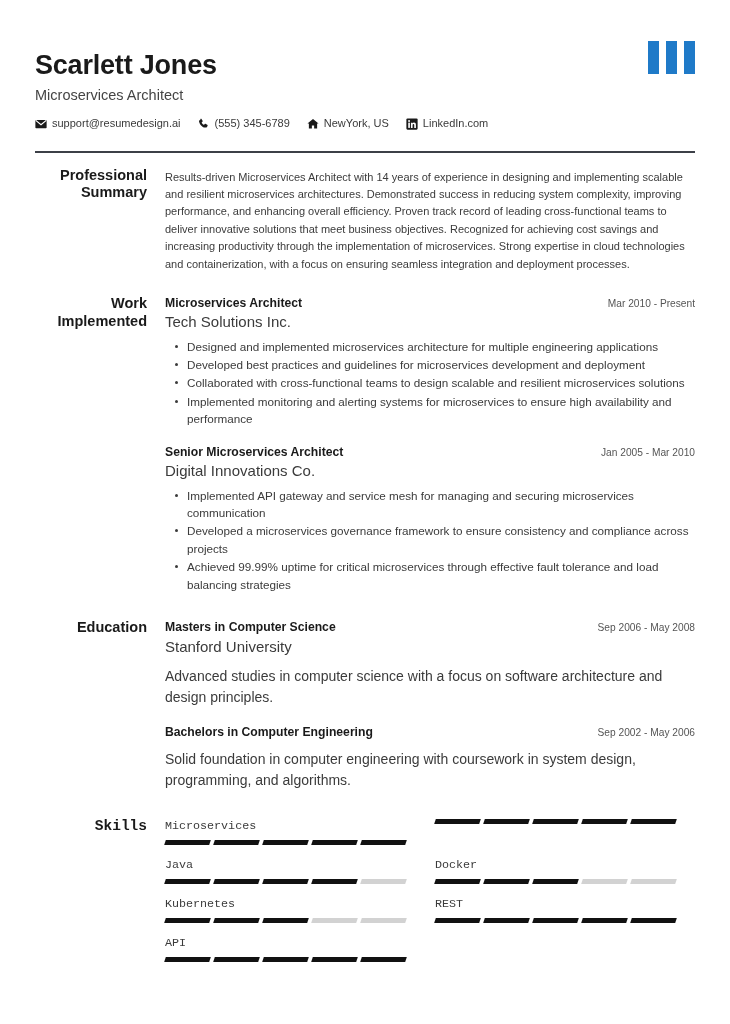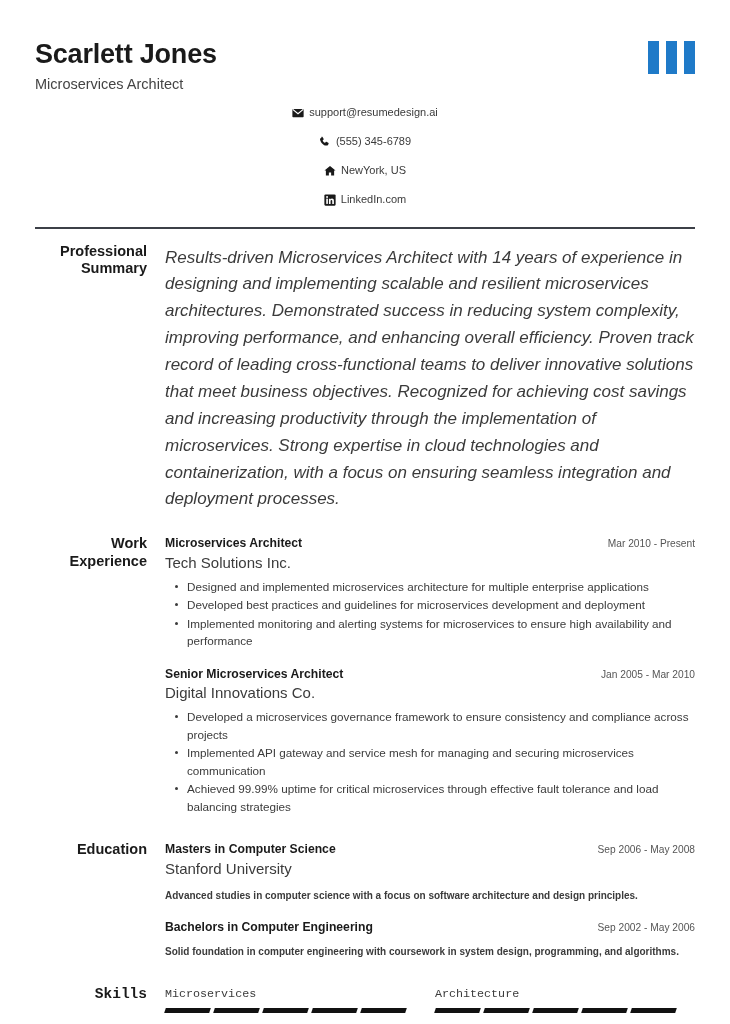--- a/index.html
+++ b/index.html
@@ -19,21 +19,21 @@
     position: relative;
     width: 730px;
     height: 1024px;
     box-sizing: border-box;
     padding: 0 35px;
   }
 
   
   .header {
     position: relative;
-    padding-top: 40px;
+    padding-top: 51px;
   }
   .name {
     font-size: 27px;
     font-weight: bold;
     color: #1a1a1a;
     letter-spacing: -0.2px;
     line-height: 1.1;
     margin: 0 0 7px 0;
   }
   .job-title {
@@ -42,21 +42,20 @@
     color: #444444;
     line-height: 1.1;
     margin: 0 0 14px 0;
   }
   .contact-row {
     display: flex;
     align-items: center;
     gap: 17px;
     font-size: 11px;
     color: #3a3a3a;
-    flex-direction: column;
   }
   .contact-item {
     display: flex;
     align-items: center;
     gap: 5px;
     white-space: nowrap;
   }
   .contact-item .ico {
     display: inline-flex;
     align-items: center;
@@ -108,26 +107,25 @@
     flex: 1 1 auto;
     min-width: 0;
   }
 
   #section-summary { padding-top: 14px; }
   #section-experience { padding-top: 22px; }
   #section-education { padding-top: 25px; }
   #section-skills { padding-top: 27px; font-family: Liberation Mono, monospace; }
 
   .summary-text {
-    font-size: 17px;
+    font-size: 11px;
     line-height: 1.58;
     color: #3b3b3b;
     margin: 0;
     padding-top: 2px;
-    font-style: italic;
   }
 
   
   .entry { margin-bottom: 0; }
   .entry + .entry { margin-top: 16px; }
   .entry-head {
     display: flex;
     align-items: baseline;
     justify-content: space-between;
     gap: 12px;
@@ -167,25 +165,24 @@
     content: "";
     position: absolute;
     left: -12px;
     top: 7px;
     width: 3px;
     height: 3px;
     border-radius: 50%;
     background: #3b3b3b;
   }
   .entry-desc {
-    font-size: 10px;
+    font-size: 14px;
     line-height: 1.5;
     color: #3b3b3b;
     margin: 9px 0 0 0;
-    font-weight: bold;
   }
 
   
   .skills-grid {
     display: grid;
     grid-template-columns: 270px 1fr;
     column-gap: 0px;
     row-gap: 13px;
     padding-top: 1px;
   }
@@ -276,46 +273,47 @@
       <div>Summary</div>
     </div>
     <div class="section-body">
       <p class="summary-text">Results-driven Microservices Architect with 14 years of experience in designing and implementing scalable and resilient microservices architectures. Demonstrated success in reducing system complexity, improving performance, and enhancing overall efficiency. Proven track record of leading cross-functional teams to deliver innovative solutions that meet business objectives. Recognized for achieving cost savings and increasing productivity through the implementation of microservices. Strong expertise in cloud technologies and containerization, with a focus on ensuring seamless integration and deployment processes.</p>
     </div>
   </div>
 
   <div class="section" id="section-experience">
     <div class="section-label">
       <div>Work</div>
-      <div>Experience</div>
+      <div>Implemented</div>
     </div>
     <div class="section-body">
 
       <div class="entry">
         <div class="entry-head">
           <div class="entry-title">Microservices Architect</div>
           <div class="entry-date">Mar 2010 - Present</div>
         </div>
         <div class="entry-org">Tech Solutions Inc.</div>
         <ul class="entry-bullets">
-          <li>Designed and implemented microservices architecture for multiple enterprise applications</li>
+          <li>Designed and implemented microservices architecture for multiple engineering applications</li>
           <li>Developed best practices and guidelines for microservices development and deployment</li>
+          <li>Collaborated with cross-functional teams to design scalable and resilient microservices solutions</li>
           <li>Implemented monitoring and alerting systems for microservices to ensure high availability and performance</li>
         </ul>
       </div>
 
       <div class="entry">
         <div class="entry-head">
           <div class="entry-title">Senior Microservices Architect</div>
           <div class="entry-date">Jan 2005 - Mar 2010</div>
         </div>
         <div class="entry-org">Digital Innovations Co.</div>
         <ul class="entry-bullets">
+          <li>Implemented API gateway and service mesh for managing and securing microservices communication</li>
           <li>Developed a microservices governance framework to ensure consistency and compliance across projects</li>
-          <li>Implemented API gateway and service mesh for managing and securing microservices communication</li>
           <li>Achieved 99.99% uptime for critical microservices through effective fault tolerance and load balancing strategies</li>
         </ul>
       </div>
 
     </div>
   </div>
 
   <div class="section" id="section-education">
     <div class="section-label">
       <div>Education</div>
@@ -352,41 +350,30 @@
             <div class="skill-name">Microservices</div>
             <div class="skill-bar">
               <div class="skill-seg filled"></div>
               <div class="skill-seg filled"></div>
               <div class="skill-seg filled"></div>
               <div class="skill-seg filled"></div>
               <div class="skill-seg filled"></div>
             </div>
           </div>
           <div class="skill">
-            <div class="skill-name">Architecture</div>
             <div class="skill-bar">
               <div class="skill-seg filled"></div>
               <div class="skill-seg filled"></div>
               <div class="skill-seg filled"></div>
               <div class="skill-seg filled"></div>
               <div class="skill-seg filled"></div>
             </div>
           </div>
           <div class="skill">
             <div class="skill-name">Java</div>
-            <div class="skill-bar">
-              <div class="skill-seg filled"></div>
-              <div class="skill-seg filled"></div>
-              <div class="skill-seg filled"></div>
-              <div class="skill-seg filled"></div>
-              <div class="skill-seg"></div>
-            </div>
-          </div>
-          <div class="skill">
-            <div class="skill-name">Cloud</div>
             <div class="skill-bar">
               <div class="skill-seg filled"></div>
               <div class="skill-seg filled"></div>
               <div class="skill-seg filled"></div>
               <div class="skill-seg filled"></div>
               <div class="skill-seg"></div>
             </div>
           </div>
           <div class="skill">
             <div class="skill-name">Docker</div>

